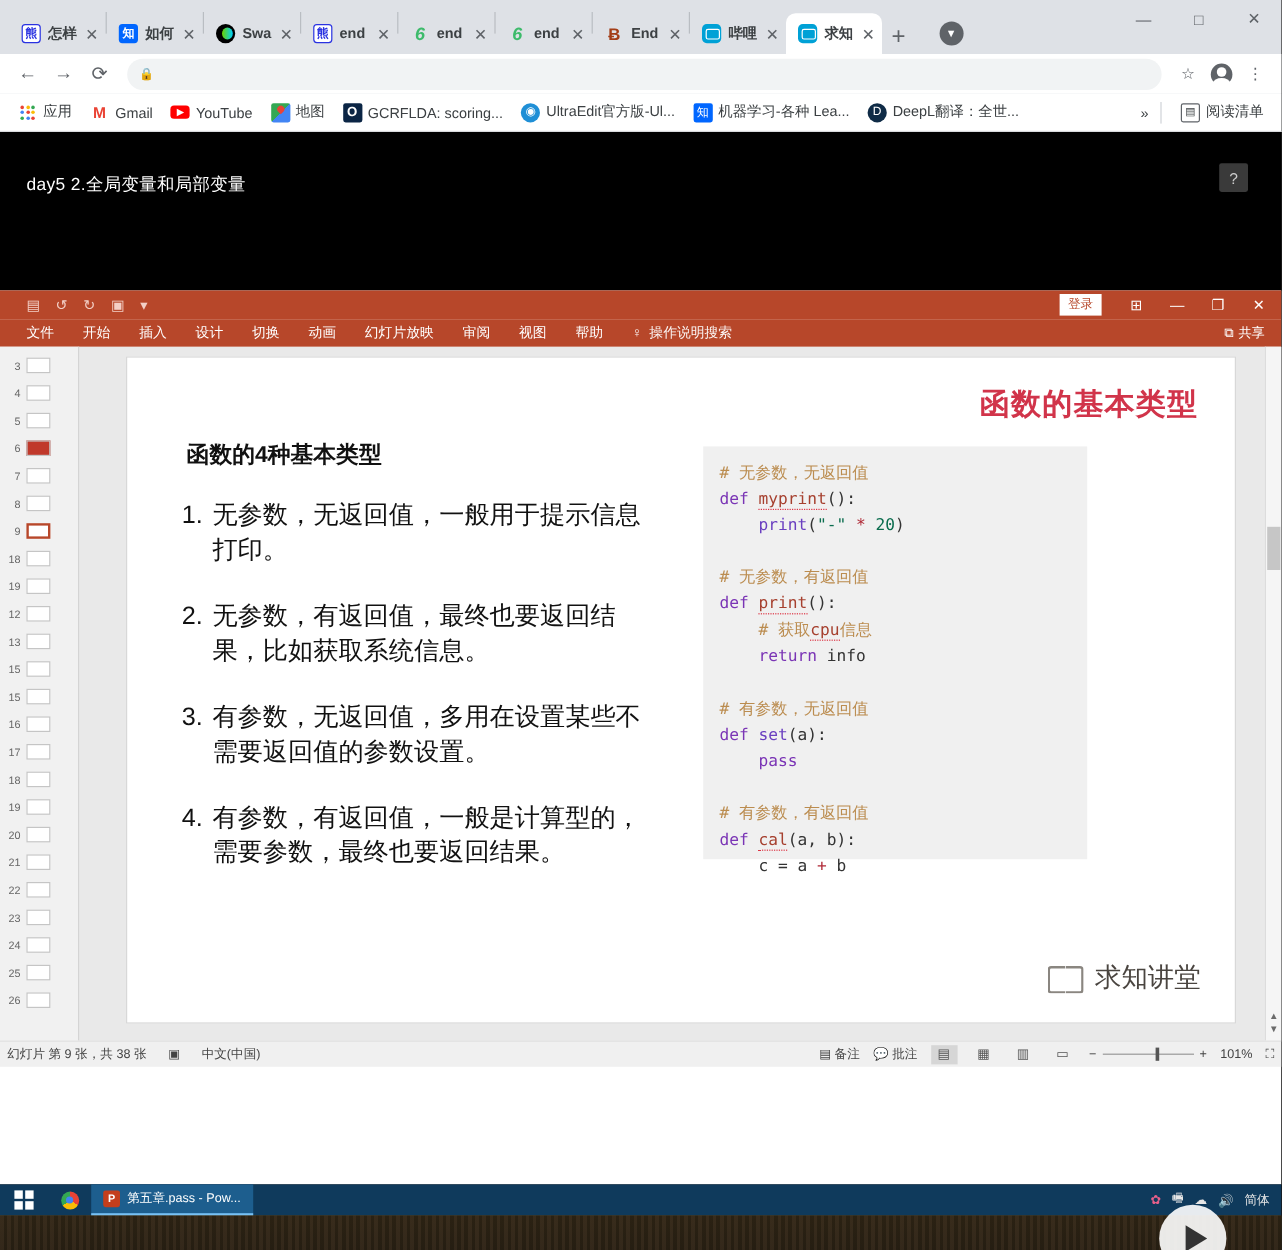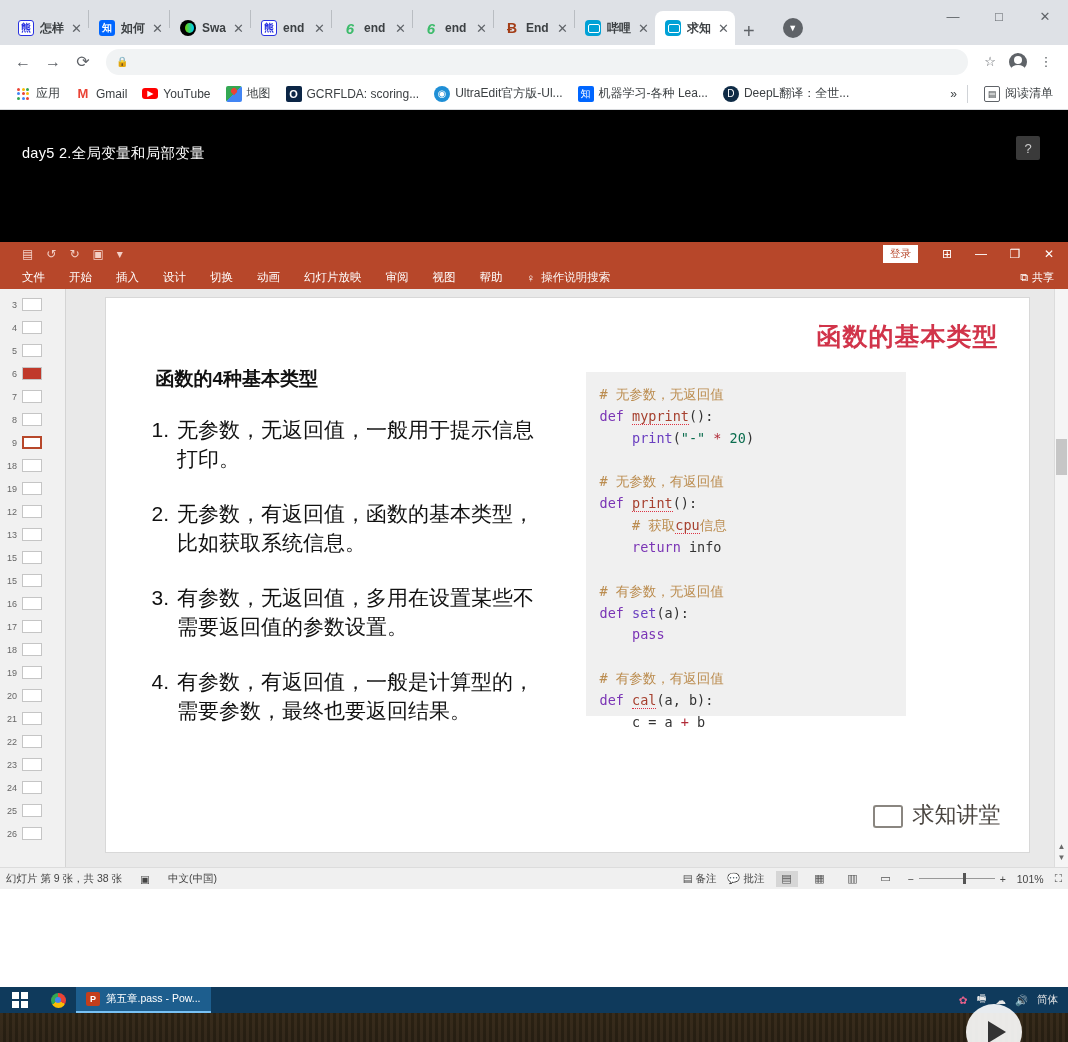--- a/index.html
+++ b/index.html
@@ -455,21 +455,21 @@
             <div class="slide-rtitle">函数的基本类型</div>
             <div class="slide-h2">函数的4种基本类型</div>
 
             <div class="slide-list">
               <div class="li">
                 <span class="num">1.</span>
                 <span>无参数，无返回值，一般用于提示信息打印。</span>
               </div>
               <div class="li">
                 <span class="num">2.</span>
-                <span>无参数，有返回值，函数的基本类型，比如获取系统信息。</span>
+                <span>无参数，有返回值，最终也要返回结果，比如获取系统信息。</span>
               </div>
               <div class="li">
                 <span class="num">3.</span>
                 <span>有参数，无返回值，多用在设置某些不需要返回值的参数设置。</span>
               </div>
               <div class="li">
                 <span class="num">4.</span>
                 <span>有参数，有返回值，一般是计算型的，需要参数，最终也要返回结果。</span>
               </div>
             </div>

